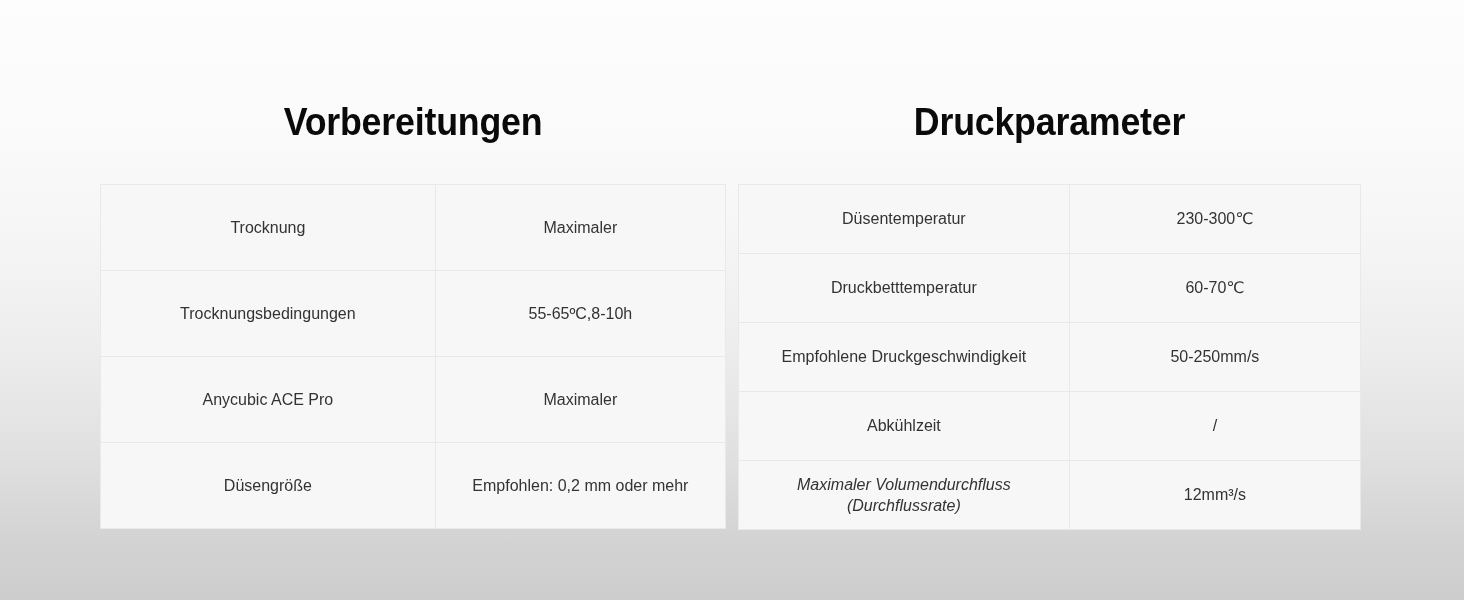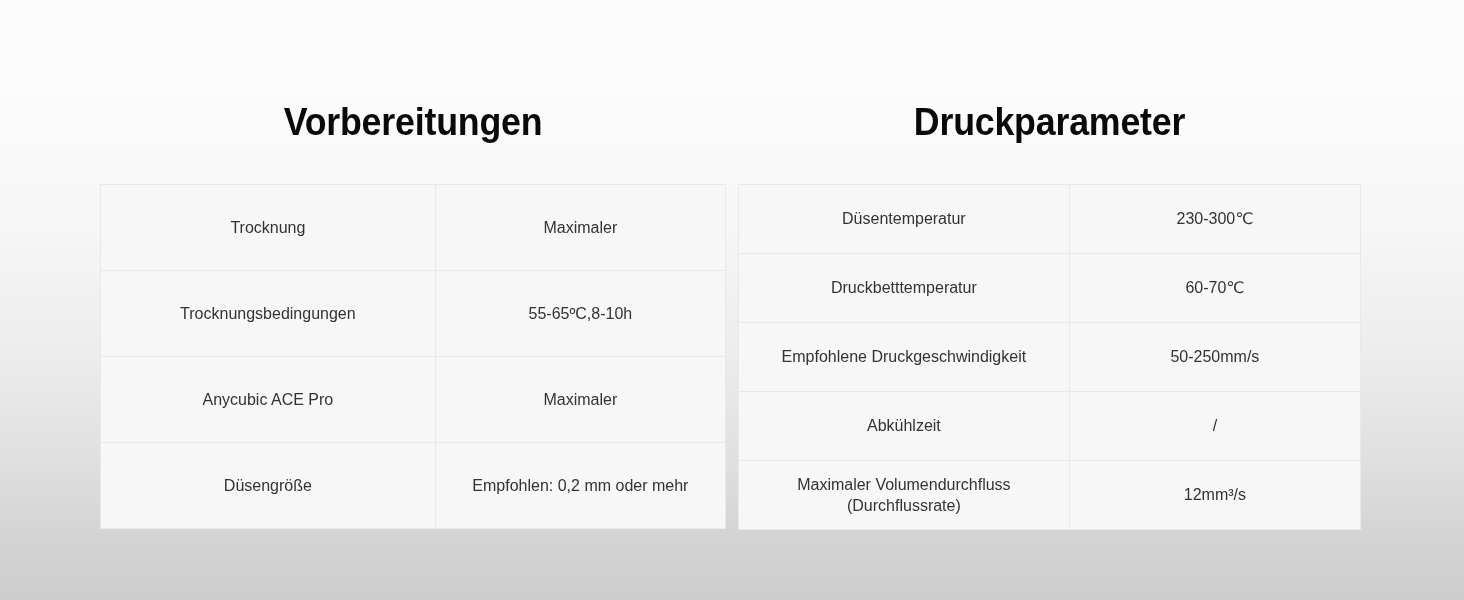--- a/index.html
+++ b/index.html
@@ -74,21 +74,21 @@
   }
 
   
   .panel-left  .spec-table td { height: 73px; }
   .panel-left  .col-key { width: 50.2%; }
 
   
   .panel-right .spec-table td { height: 56px; }
   .panel-right .col-key { width: 49.8%; text-align: center; }
 
-  .cell-multiline { white-space: pre-line; }
+  .cell-multiline { white-space: pre-line; font-style: italic; }
 </style>
 </head>
 <body>
 
 <div class="board">
 
   <div class="panel panel-left">
     <div class="panel-title">Vorbereitungen</div>
 
     <table class="spec-table">

